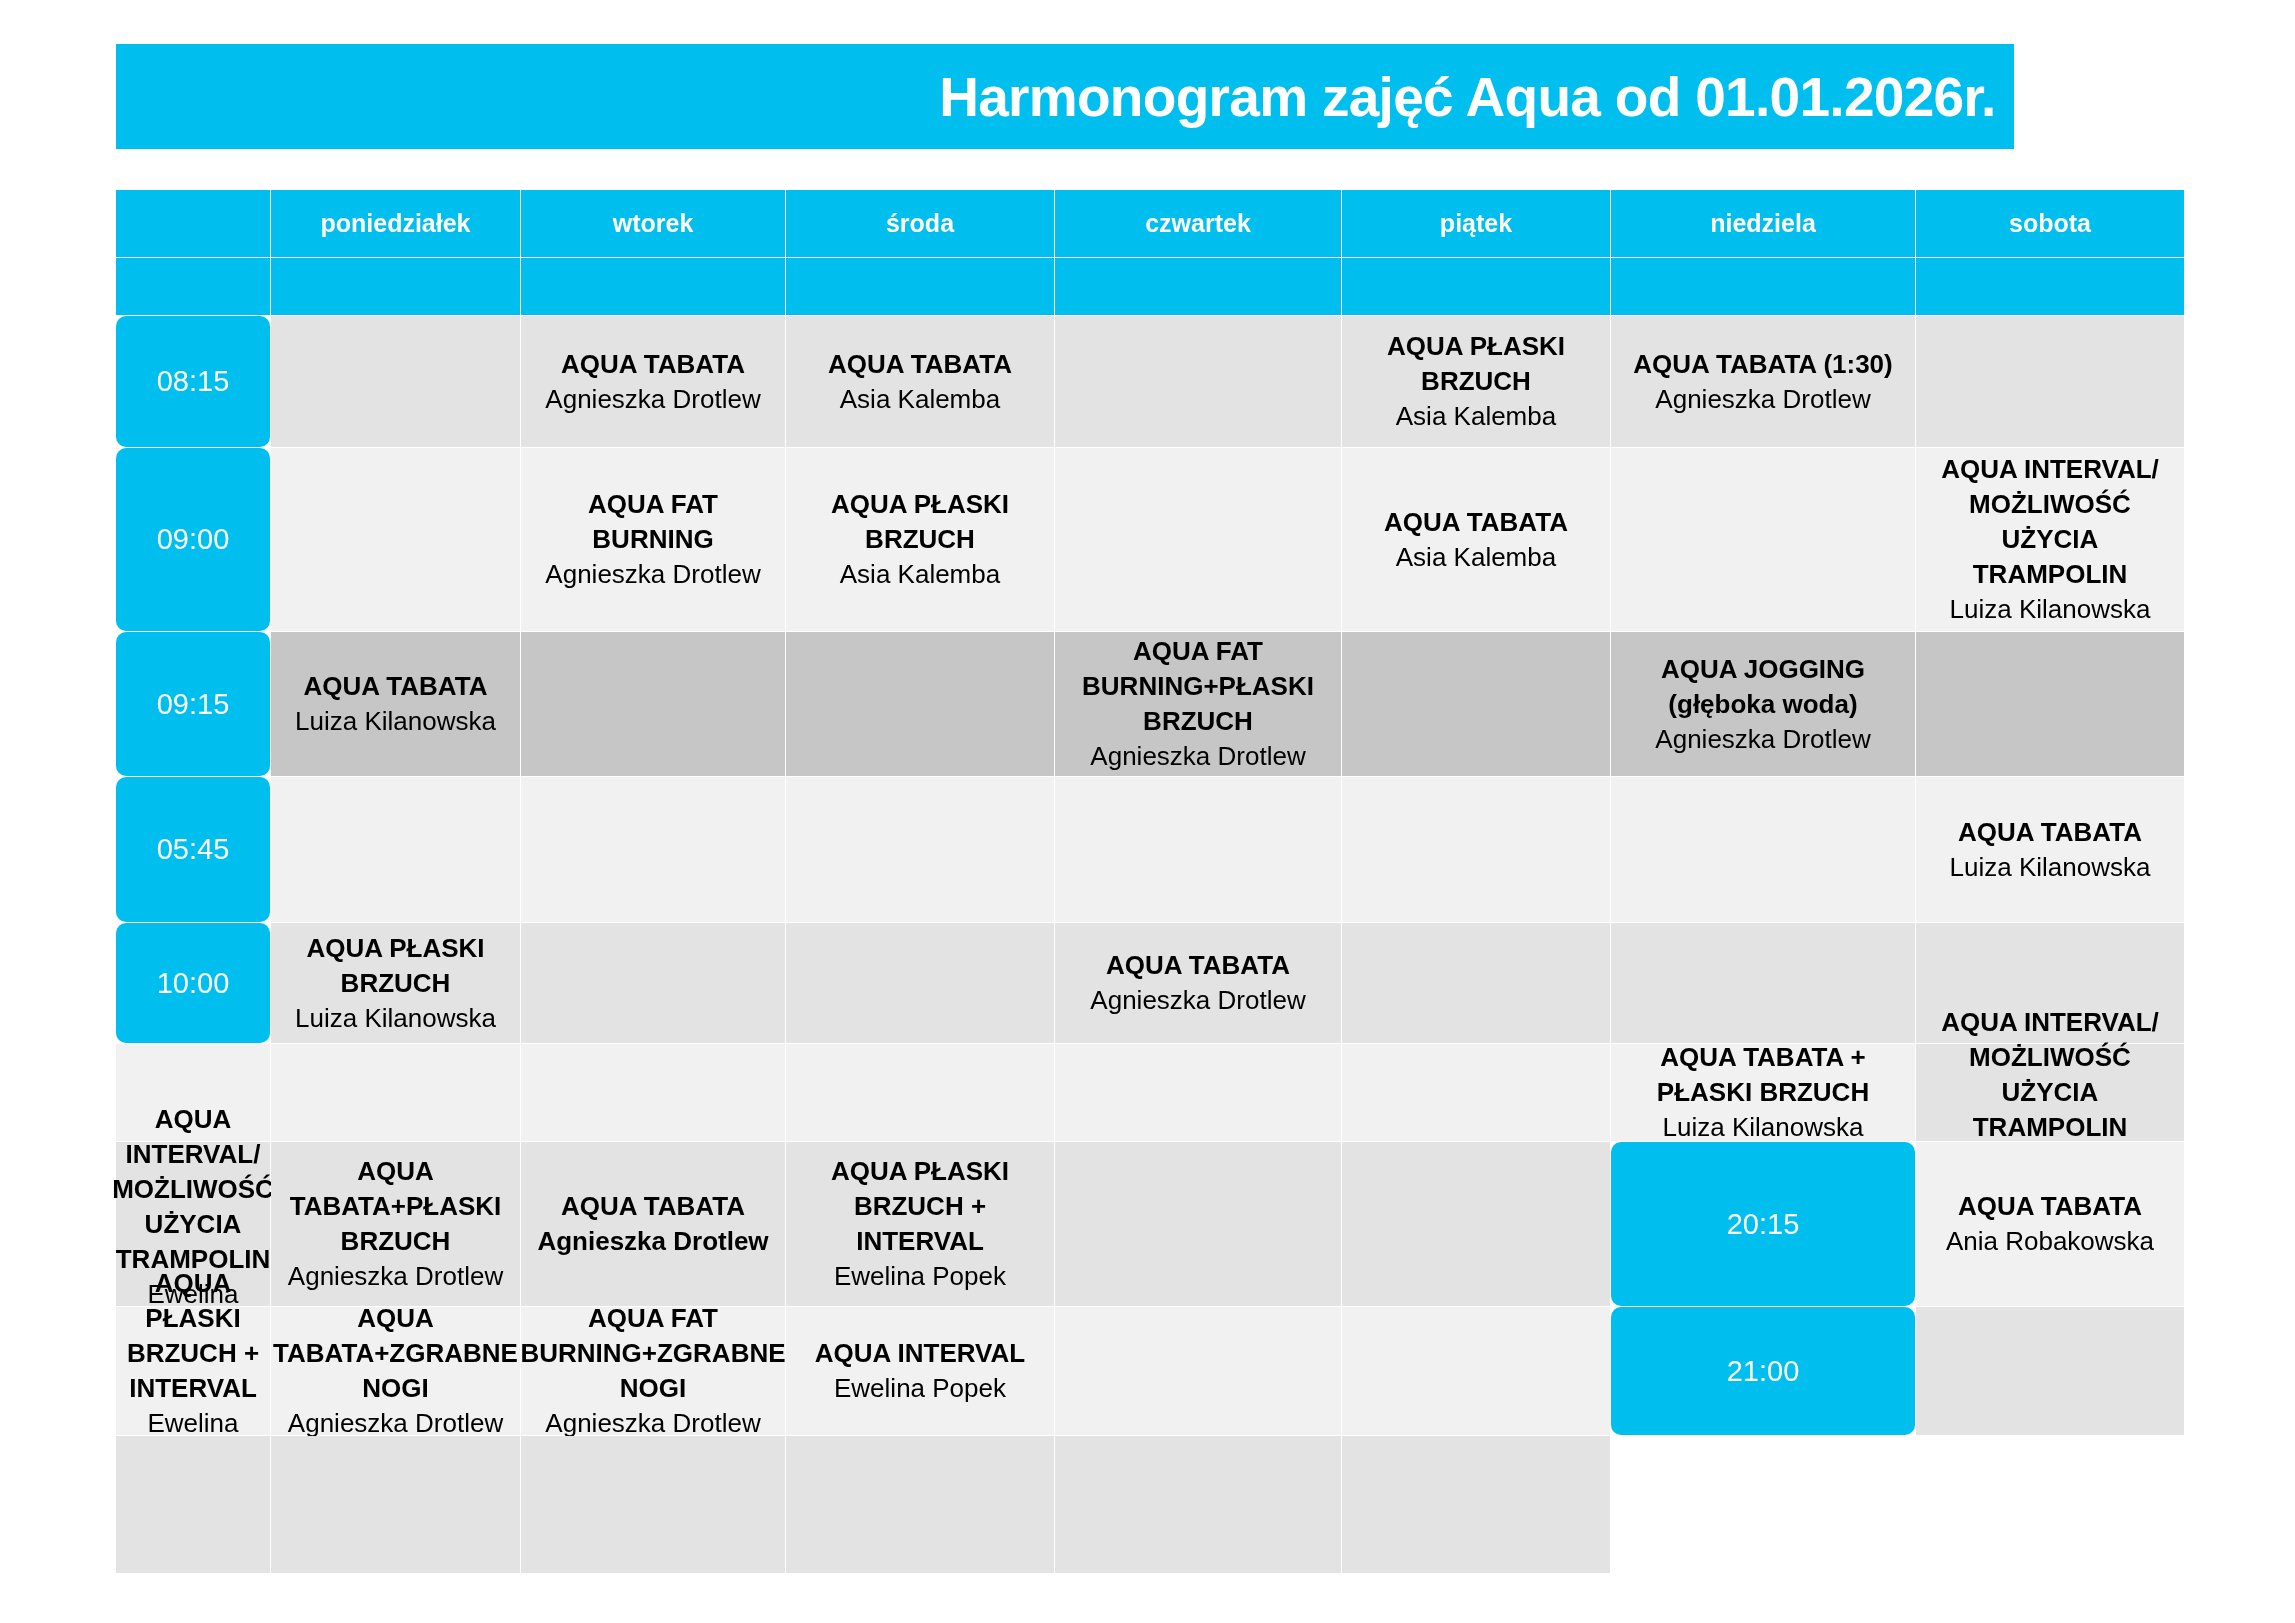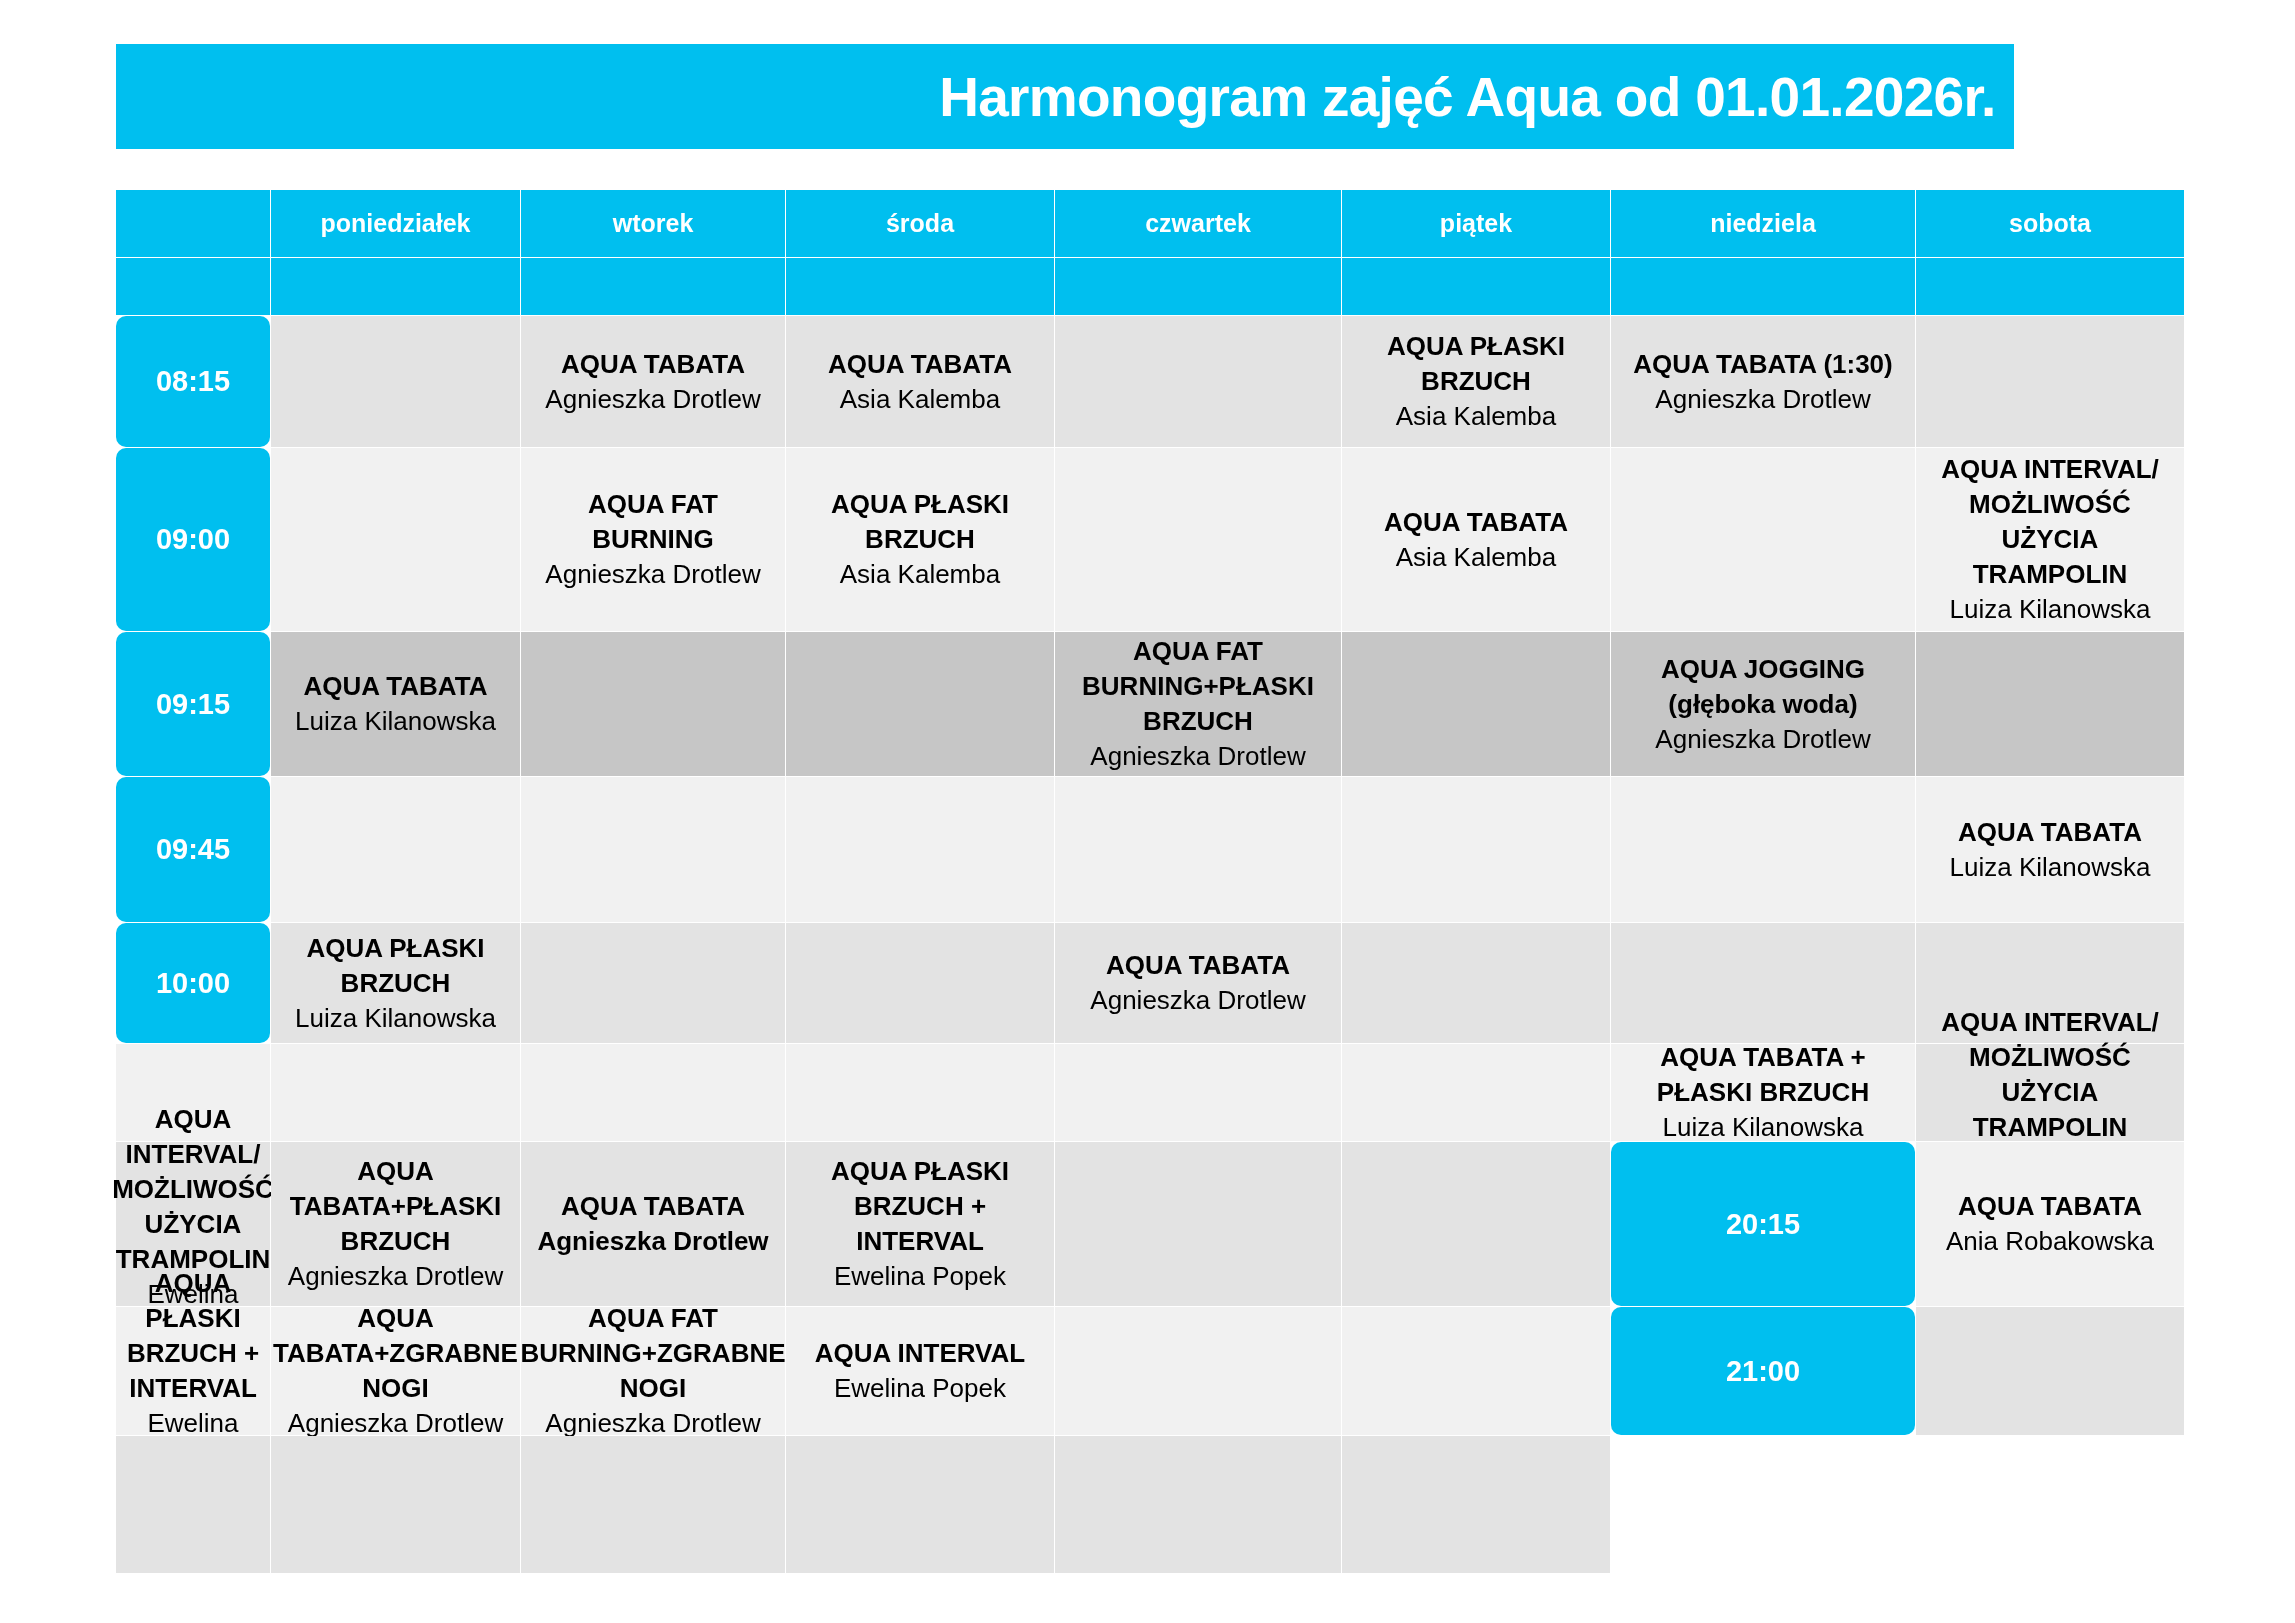--- a/index.html
+++ b/index.html
@@ -43,21 +43,21 @@
     display: flex;
     flex-direction: column;
     align-items: center;
     justify-content: center;
     text-align: center;
     overflow: visible;
     min-height: 0;
   }
   .cyan { background: var(--accent, #00BFEF); color: #ffffff; }
   .day-header { font-size: 25px; font-weight: bold; }
-  .time-cell { font-size: 29px; font-weight: bold; border-radius: 10px; }
+  .time-cell { font-size: 29px; font-weight: normal; border-radius: 10px; }
   .shade-a { background: var(--row-a, #e3e3e3); }
   .shade-b { background: var(--row-b, #f1f1f1); }
   .shade-c { background: var(--row-c, #c6c6c6); }
   .class-title {
     font-size: 26px;
     font-weight: bold;
     color: #000000;
     line-height: 35px;
     white-space: pre-line;
     padding: 0 3.9px;
@@ -176,21 +176,21 @@
           <div class="class-instructor">Agnieszka Drotlew</div>
         </div>
         <div class="cell shade-c"></div>
         <div class="cell shade-c">
           <div class="class-title">AQUA JOGGING
 (głęboka woda)</div>
           <div class="class-instructor">Agnieszka Drotlew</div>
         </div>
         <div class="cell shade-c"></div>
         <div class="cell cyan time-cell">
-          <span>09:45</span>
+          <span>05:45</span>
         </div>
         <div class="cell shade-b"></div>
         <div class="cell shade-b"></div>
         <div class="cell shade-b"></div>
         <div class="cell shade-b"></div>
         <div class="cell shade-b"></div>
         <div class="cell shade-b"></div>
         <div class="cell shade-b">
           <div class="class-title">AQUA TABATA</div>
           <div class="class-instructor">Luiza Kilanowska</div>

